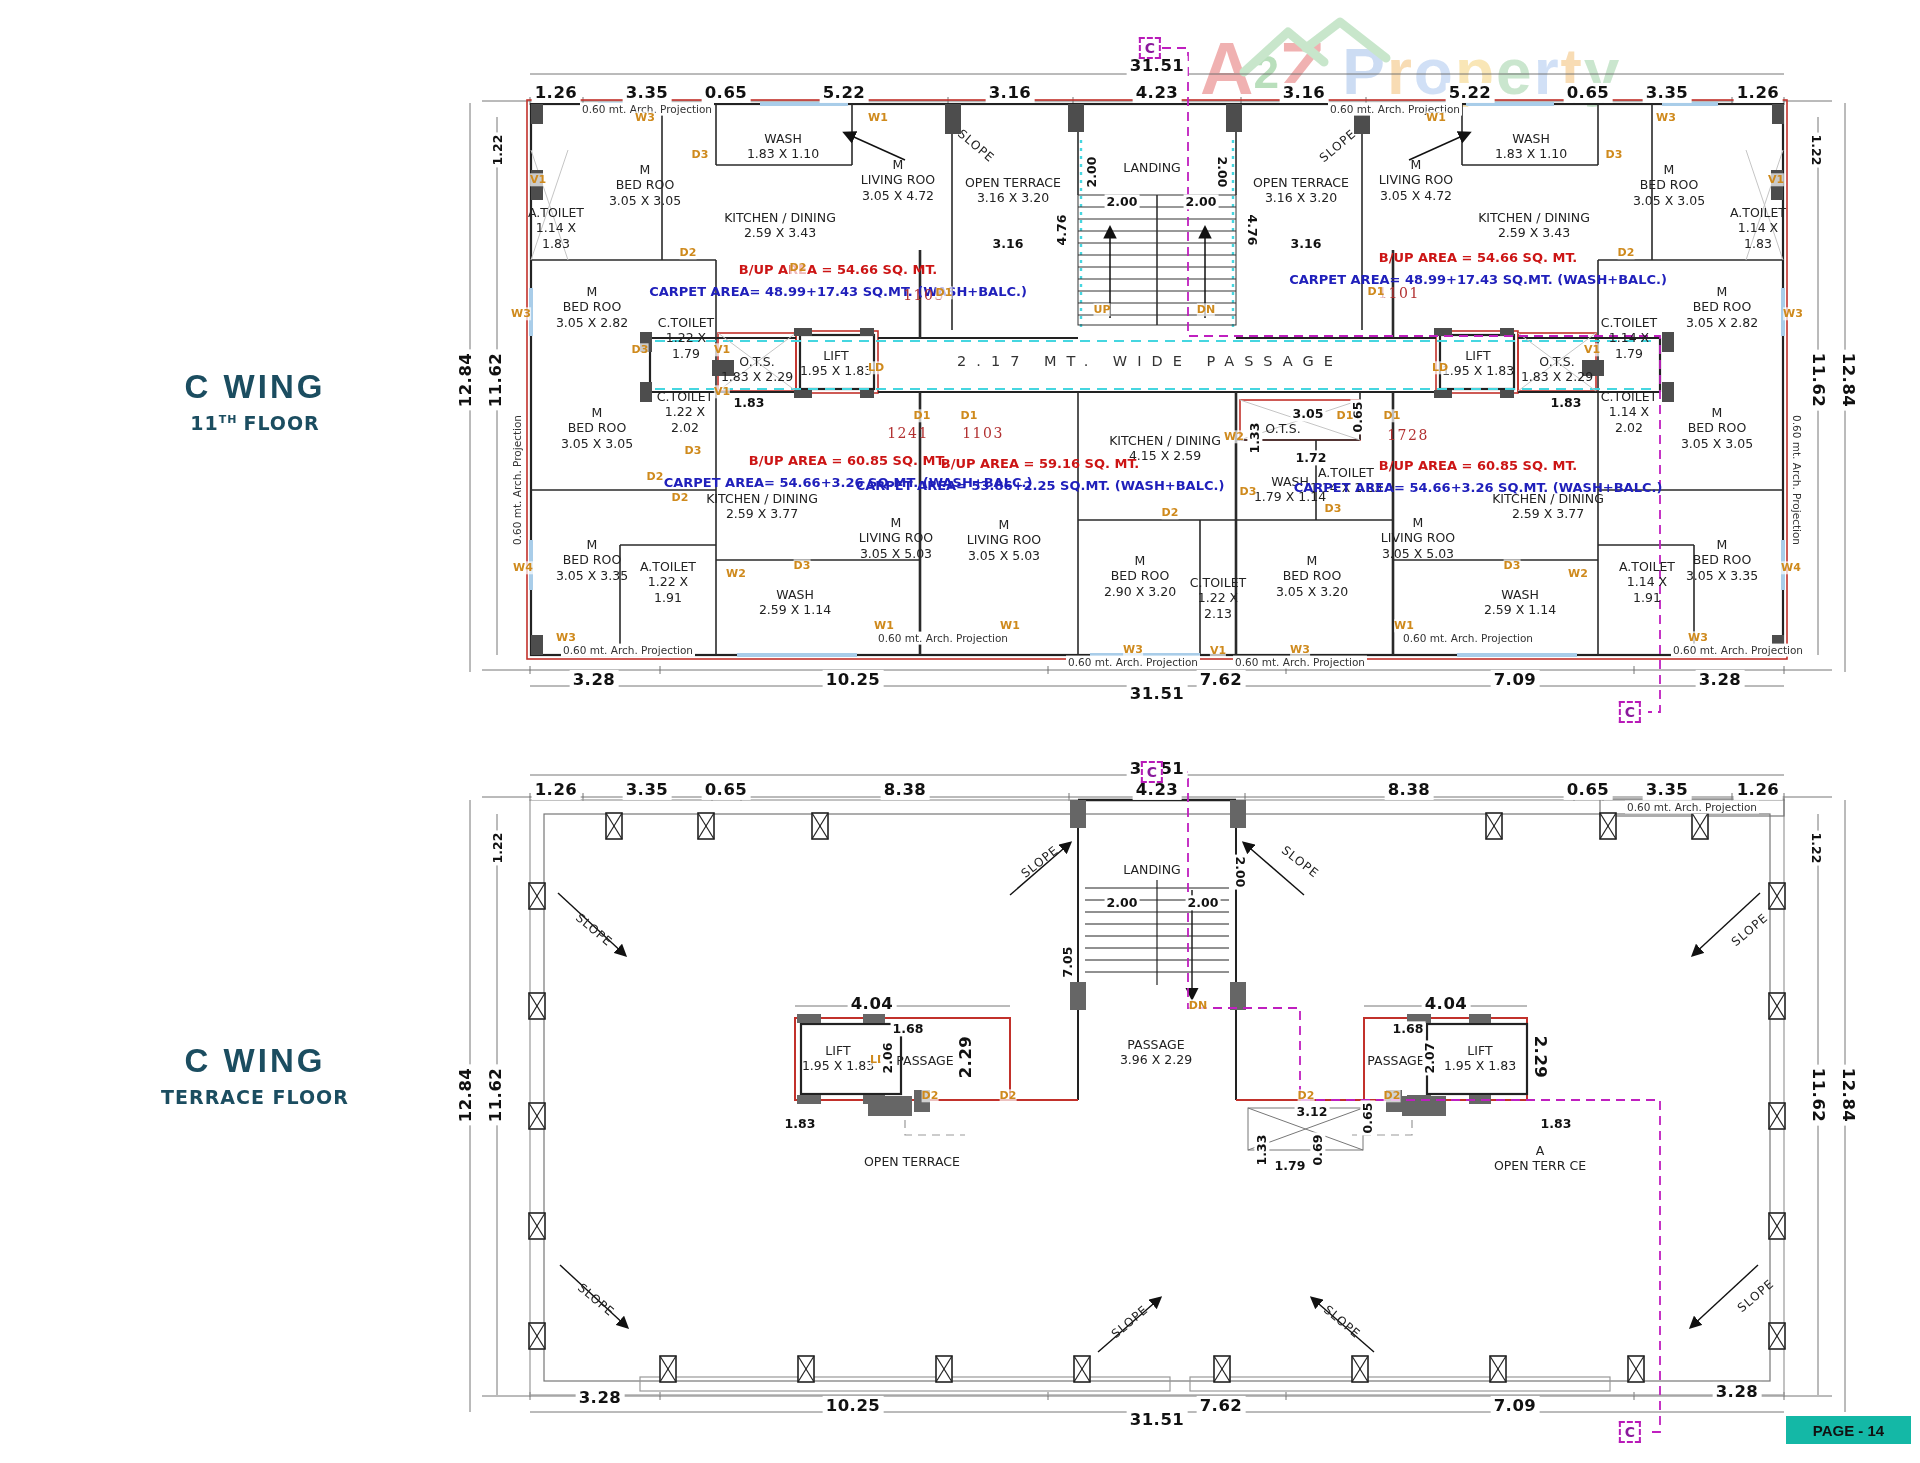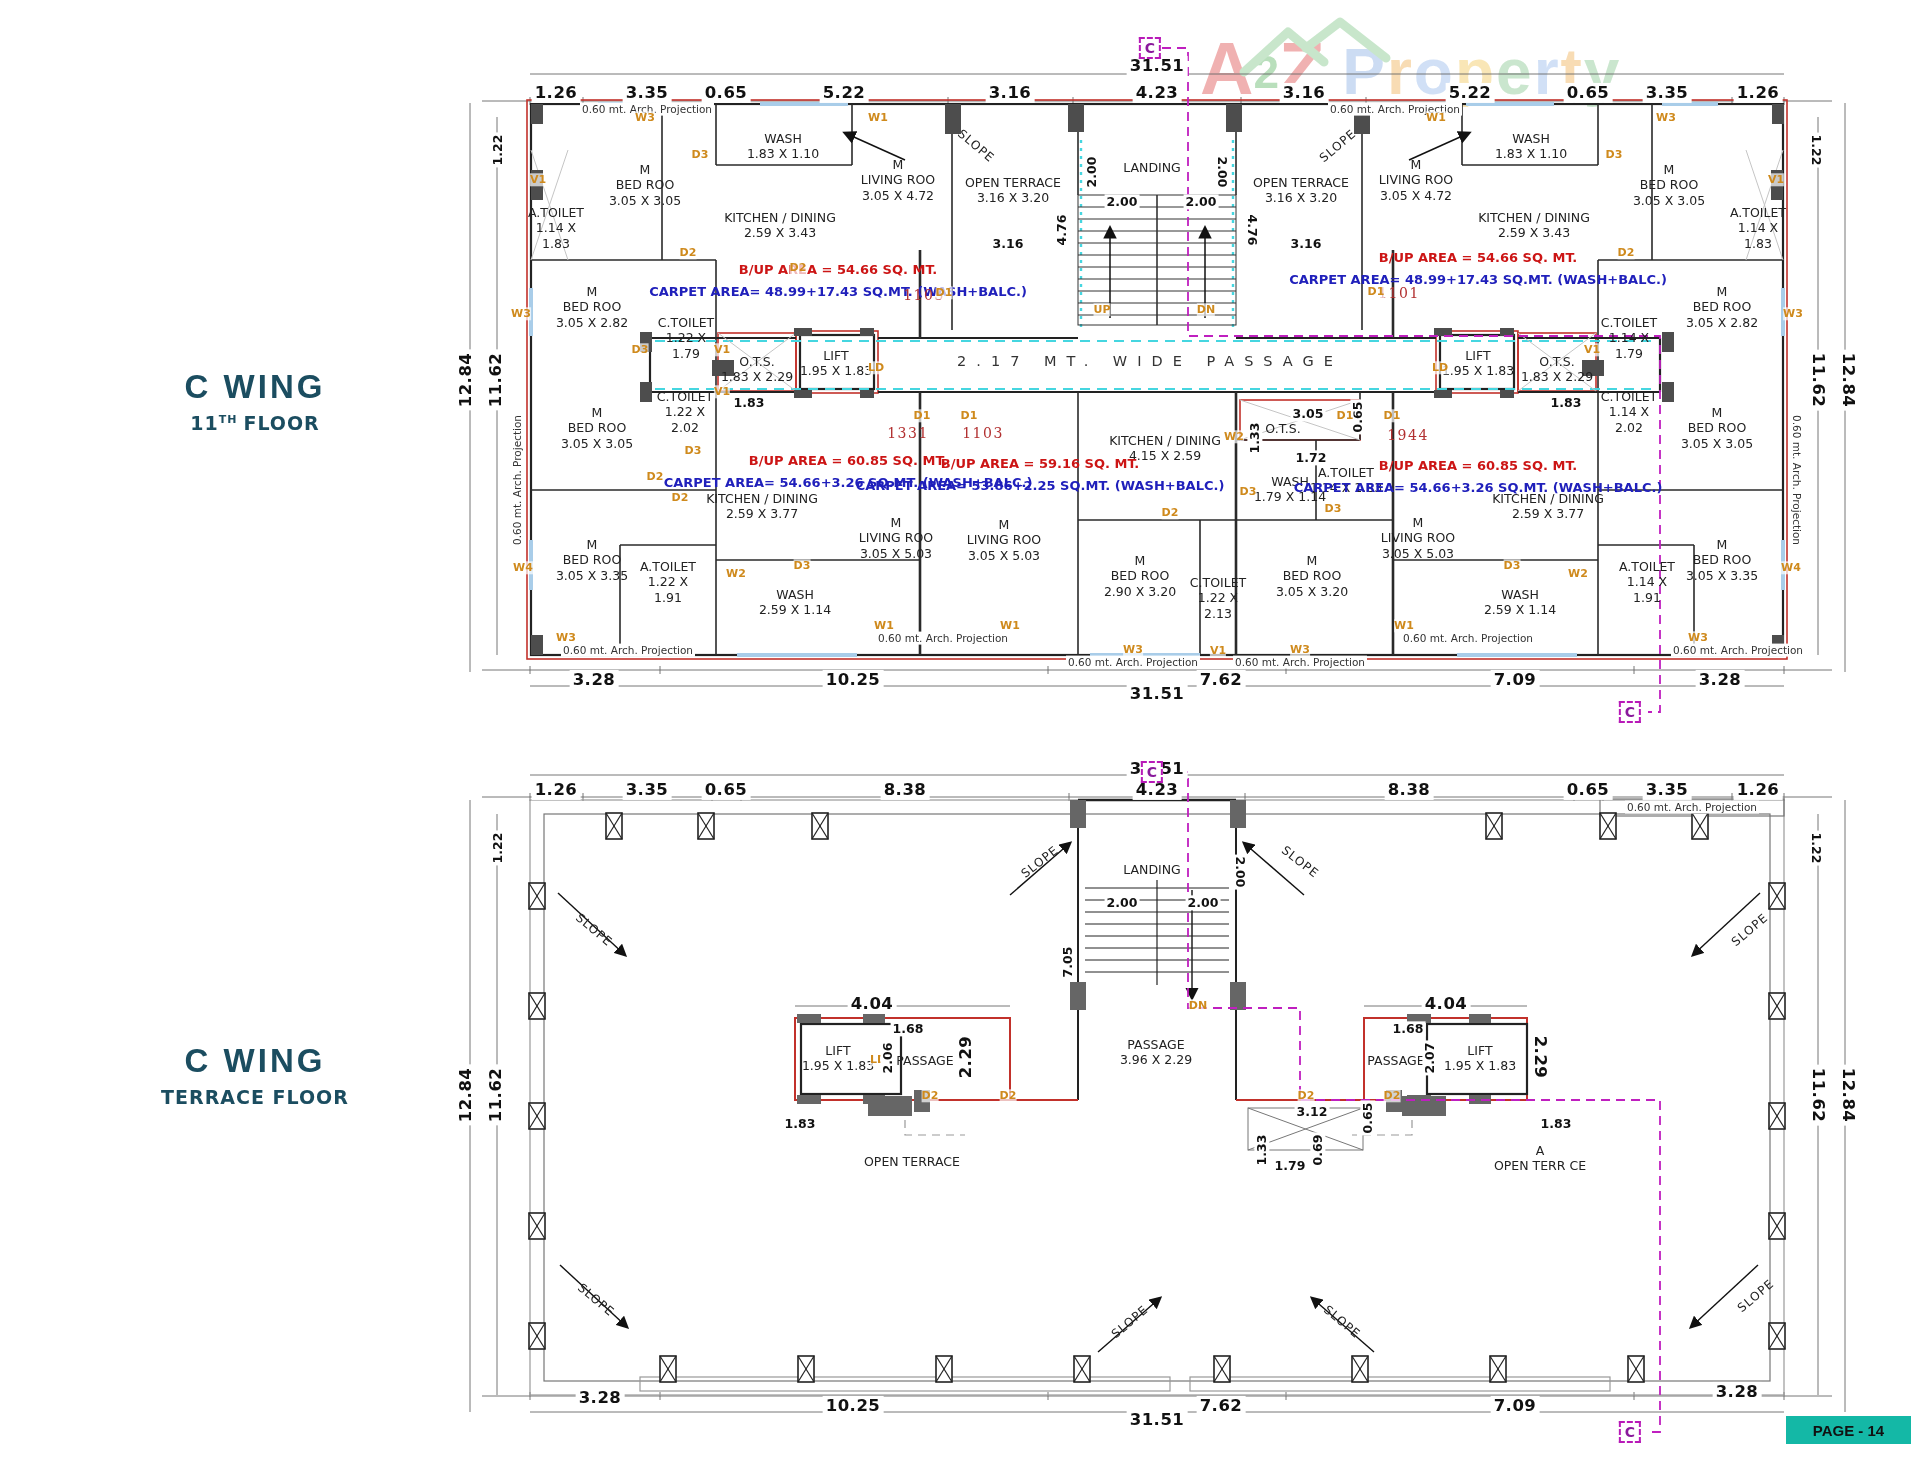--- a/index.html
+++ b/index.html
@@ -502,29 +502,29 @@
 BED ROO
 3.05 X 3.35</div>
       <div class="lbl rm" style="left: 1647px; top: 582px; transform: translate(-50%, -50%);">A.TOILET
 1.14 X
 1.91</div>
       <div class="lbl rm" style="left: 1520px; top: 602px; transform: translate(-50%, -50%);">WASH
 2.59 X 1.14</div>
       <div class="lbl bu" style="left: 848px; top: 461px; transform: translate(-50%, -50%);">B/UP AREA    = 60.85 SQ. MT.</div>
       <div class="lbl ca" style="left: 848px; top: 483px; transform: translate(-50%, -50%);">CARPET AREA= 54.66+3.26 SQ.MT.
 (WASH+BALC.)</div>
-      <div class="lbl fl" style="left: 908px; top: 434px; transform: translate(-50%, -50%);">1331</div>
+      <div class="lbl fl" style="left: 908px; top: 434px; transform: translate(-50%, -50%);">1241</div>
       <div class="lbl bu" style="left: 1040px; top: 464px; transform: translate(-50%, -50%);">B/UP AREA    = 59.16 SQ. MT.</div>
       <div class="lbl ca" style="left: 1040px; top: 486px; transform: translate(-50%, -50%);">CARPET AREA= 53.86+2.25 SQ.MT.
 (WASH+BALC.)</div>
       <div class="lbl fl" style="left: 983px; top: 434px; transform: translate(-50%, -50%);">1103</div>
       <div class="lbl bu" style="left: 1478px; top: 466px; transform: translate(-50%, -50%);">B/UP AREA    = 60.85 SQ. MT.</div>
       <div class="lbl ca" style="left: 1478px; top: 488px; transform: translate(-50%, -50%);">CARPET AREA=  54.66+3.26 SQ.MT.
 (WASH+BALC.)</div>
-      <div class="lbl fl" style="left: 1408px; top: 436px; transform: translate(-50%, -50%);">1944</div>
+      <div class="lbl fl" style="left: 1408px; top: 436px; transform: translate(-50%, -50%);">1728</div>
       <div class="lbl tg" style="left: 645px; top: 118px; transform: translate(-50%, -50%);">W3</div>
       <div class="lbl tg" style="left: 878px; top: 118px; transform: translate(-50%, -50%);">W1</div>
       <div class="lbl tg" style="left: 1436px; top: 118px; transform: translate(-50%, -50%);">W1</div>
       <div class="lbl tg" style="left: 1666px; top: 118px; transform: translate(-50%, -50%);">W3</div>
       <div class="lbl tg" style="left: 538px; top: 180px; transform: translate(-50%, -50%);">V1</div>
       <div class="lbl tg" style="left: 1776px; top: 180px; transform: translate(-50%, -50%);">V1</div>
       <div class="lbl tg" style="left: 700px; top: 155px; transform: translate(-50%, -50%);">D3</div>
       <div class="lbl tg" style="left: 1614px; top: 155px; transform: translate(-50%, -50%);">D3</div>
       <div class="lbl tg" style="left: 688px; top: 253px; transform: translate(-50%, -50%);">D2</div>
       <div class="lbl tg" style="left: 798px; top: 268px; transform: translate(-50%, -50%);">D2</div>

